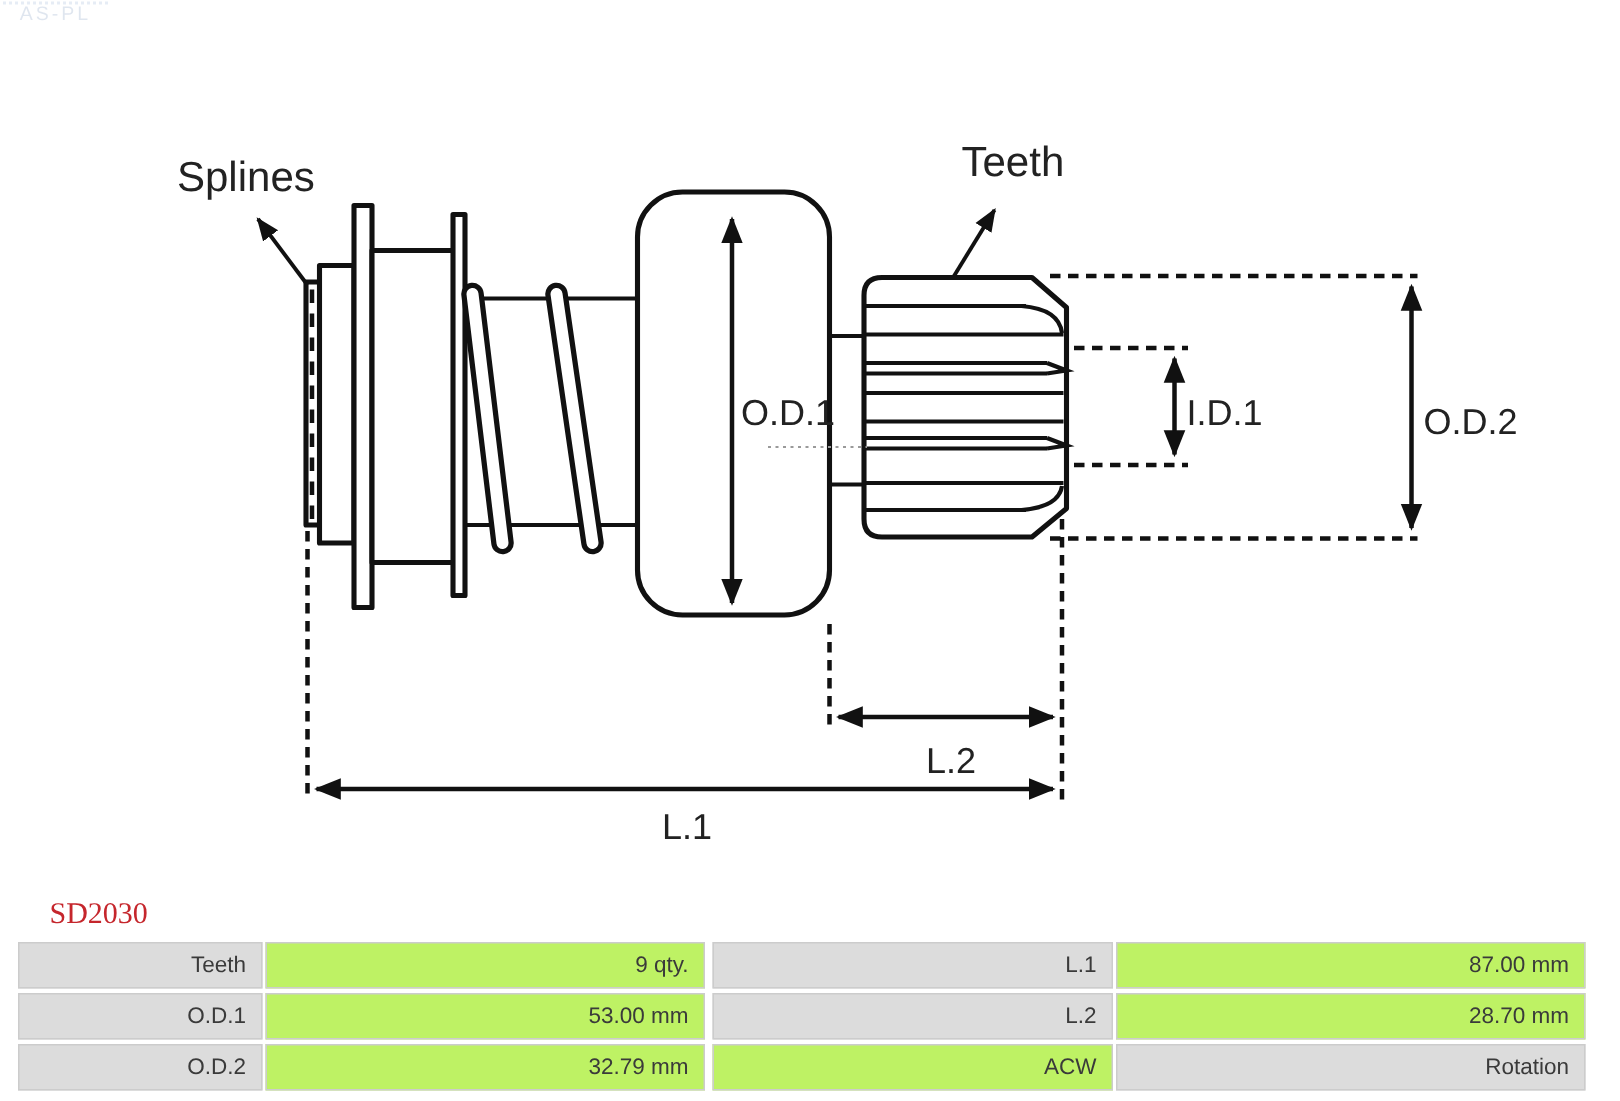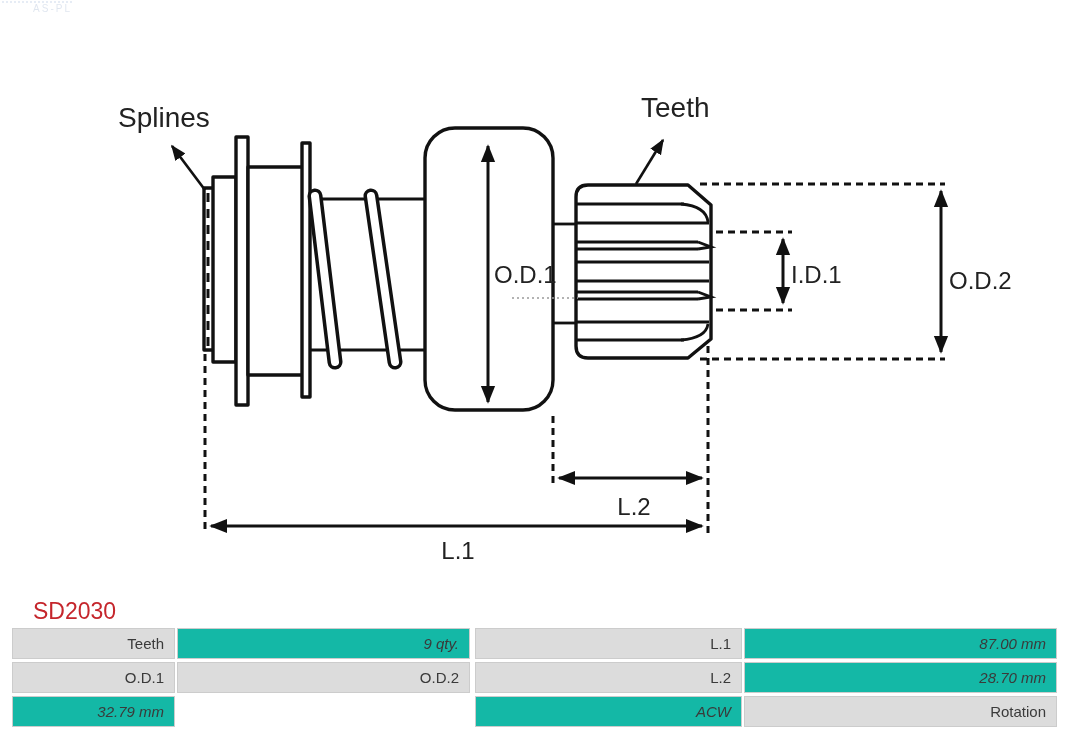--- a/index.html
+++ b/index.html
@@ -2,50 +2,50 @@
 <html><head>
 <meta charset="utf-8">
 <style>
   html,body{margin:0;padding:0;}
   body{
     width:1080px;height:734px;position:relative;background:#ffffff;
     font-family:"Liberation Sans", sans-serif;overflow:hidden;
   }
   .watermark{
     position:absolute;left:2px;top:1px;width:70px;height:12px;
-    font-size:10px;letter-spacing:2px;color:#5577aa;opacity:.18;
-    border-top:2px dotted #7799cc;line-height:11px;text-align:right;
+    font-size:13px;letter-spacing:2px;color:#5577aa;opacity:.18;
+    border-top:2px dotted #7799cc;line-height:11px;text-align:center;
     font-family:"Liberation Sans", sans-serif;
   }
   svg.drawing{position:absolute;left:0;top:0;}
   svg .outline{fill:#ffffff;stroke:#111111;stroke-width:3.4;stroke-linejoin:round;}
   svg .thin{fill:none;stroke:#111111;stroke-width:2.8;}
   svg .dim{stroke:#111111;stroke-width:3;fill:none;}
   svg .dash{stroke:#111111;stroke-width:3;fill:none;stroke-dasharray:7 5;}
   svg .leader{stroke:#111111;stroke-width:2.6;fill:none;}
   svg .centerline{stroke:#9a9a9a;stroke-width:1.4;fill:none;stroke-dasharray:2 3;}
   svg text{fill:#222222;font-family:"Liberation Sans", sans-serif;font-weight:300;}
   svg text.callout{font-size:28px;}
   svg text.dimlabel{font-size:24px;}
   .part-number{
-    position:absolute;left:33px;top:598px;font-size:23px;color:#c5262c;
-    font-family:Liberation Sans, sans-serif;
+    position:absolute;left:33px;top:598px;font-size:20px;color:#c5262c;
+    font-family:Liberation Serif, serif;
   }
   .spec-tables{position:absolute;left:12px;top:628px;display:flex;gap:5px;}
   .spec-grid{display:grid;grid-auto-rows:31px;row-gap:3px;column-gap:2px;}
   .spec-grid.left-half{grid-template-columns:163px 293px;}
   .spec-grid.right-half{grid-template-columns:267px 313px;}
   .cell{
     border:1px solid #cccccc;font-size:15px;color:#3a3a3a;
     display:flex;align-items:center;justify-content:flex-end;
     padding-right:10px;box-sizing:border-box;
     font-family:"Liberation Sans", sans-serif;
   }
   .cell.label{background:#dcdcdc;}
-  .cell.value{background:#14b8a6;font-style:italic;}
+  .cell.value{background:#bef264;}
 </style>
 </head>
 <body>
 
 <div class="watermark">AS-PL</div>
 
 <svg class="drawing" width="1080" height="585" viewBox="0 0 1080 585">
   <defs>
     <marker id="arr" markerWidth="6" markerHeight="6" viewBox="0 0 10 10" refX="9" refY="5" orient="auto-start-reverse">
       <path d="M0,1 L10,5 L0,9 z" fill="#111111"></path>
@@ -144,20 +144,21 @@
   </g>
 </svg>
 
 <div class="part-number">SD2030</div>
 
 <div class="spec-tables">
   <div class="spec-grid left-half">
     <div class="cell label">Teeth</div>
     <div class="cell value">9 qty.</div>
     <div class="cell label">O.D.1</div>
+    <div class="cell value">53.00 mm</div>
     <div class="cell label">O.D.2</div>
     <div class="cell value">32.79 mm</div>
   </div>
   <div class="spec-grid right-half">
     <div class="cell label">L.1</div>
     <div class="cell value">87.00 mm</div>
     <div class="cell label">L.2</div>
     <div class="cell value">28.70 mm</div>
     <div class="cell value">ACW</div>
     <div class="cell label">Rotation</div>

